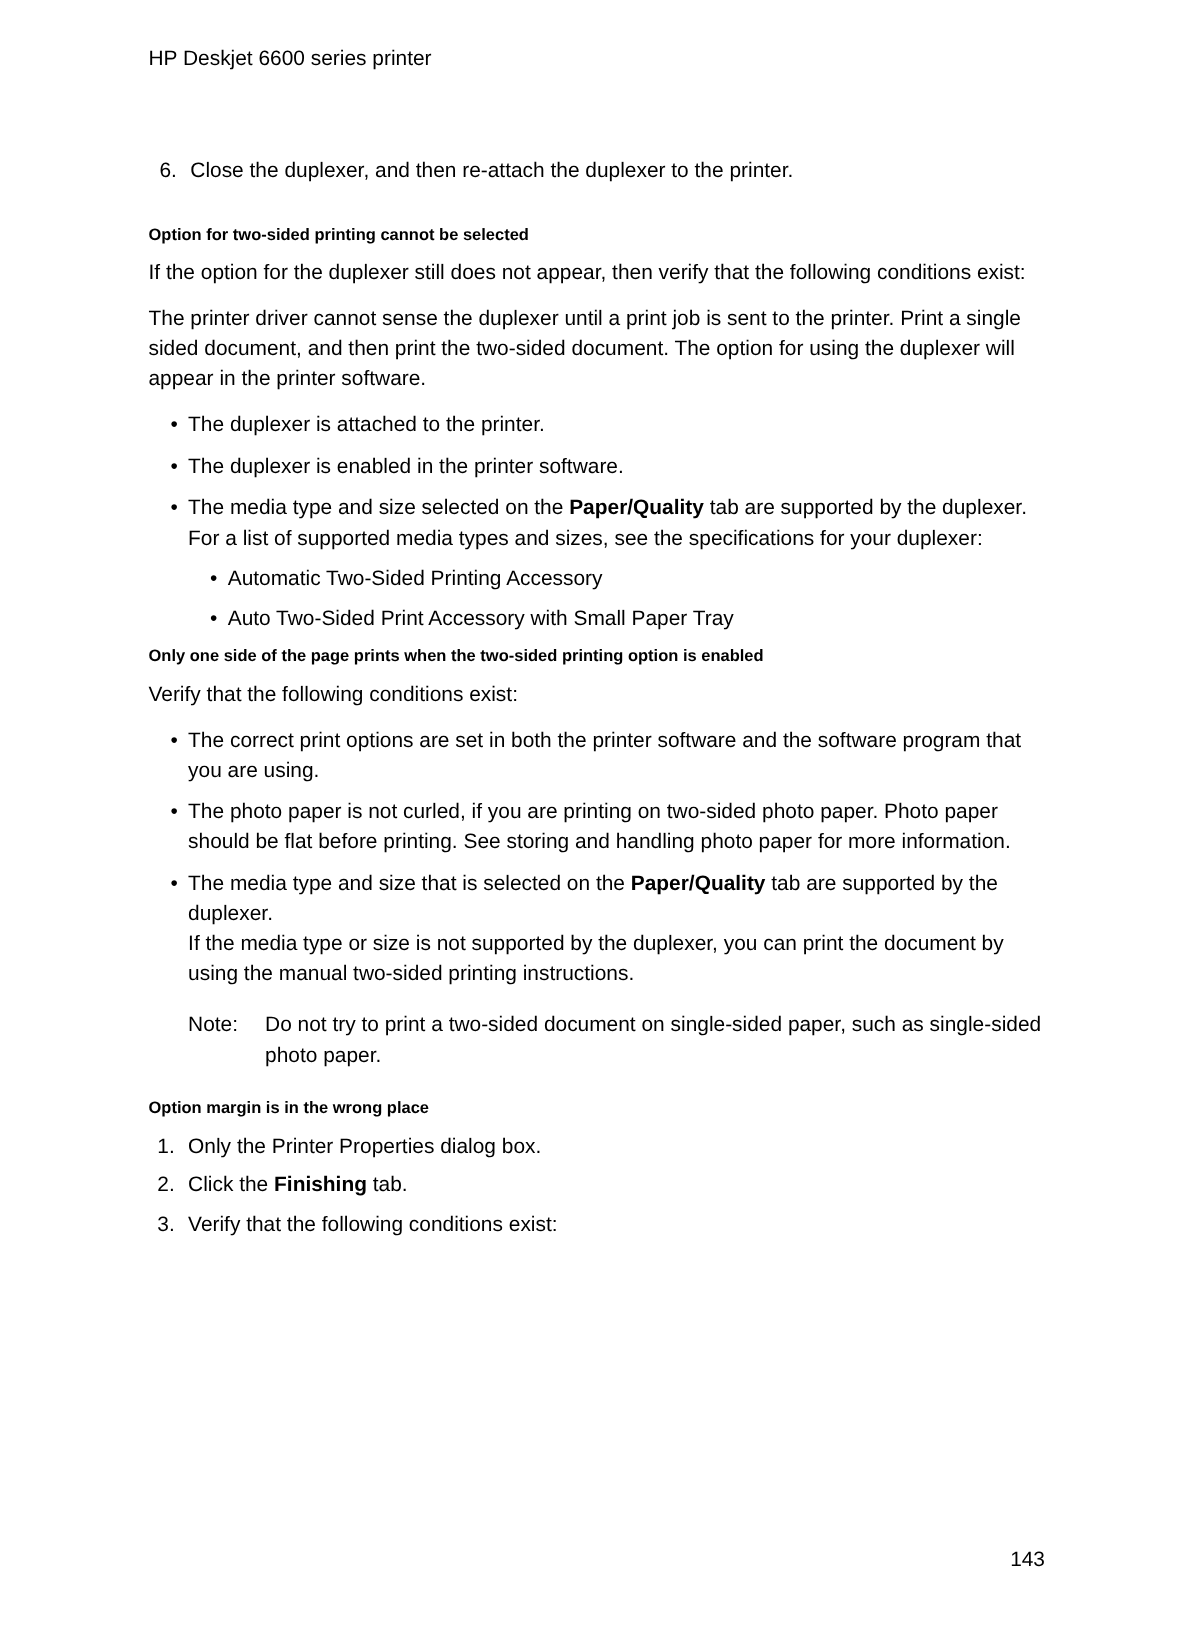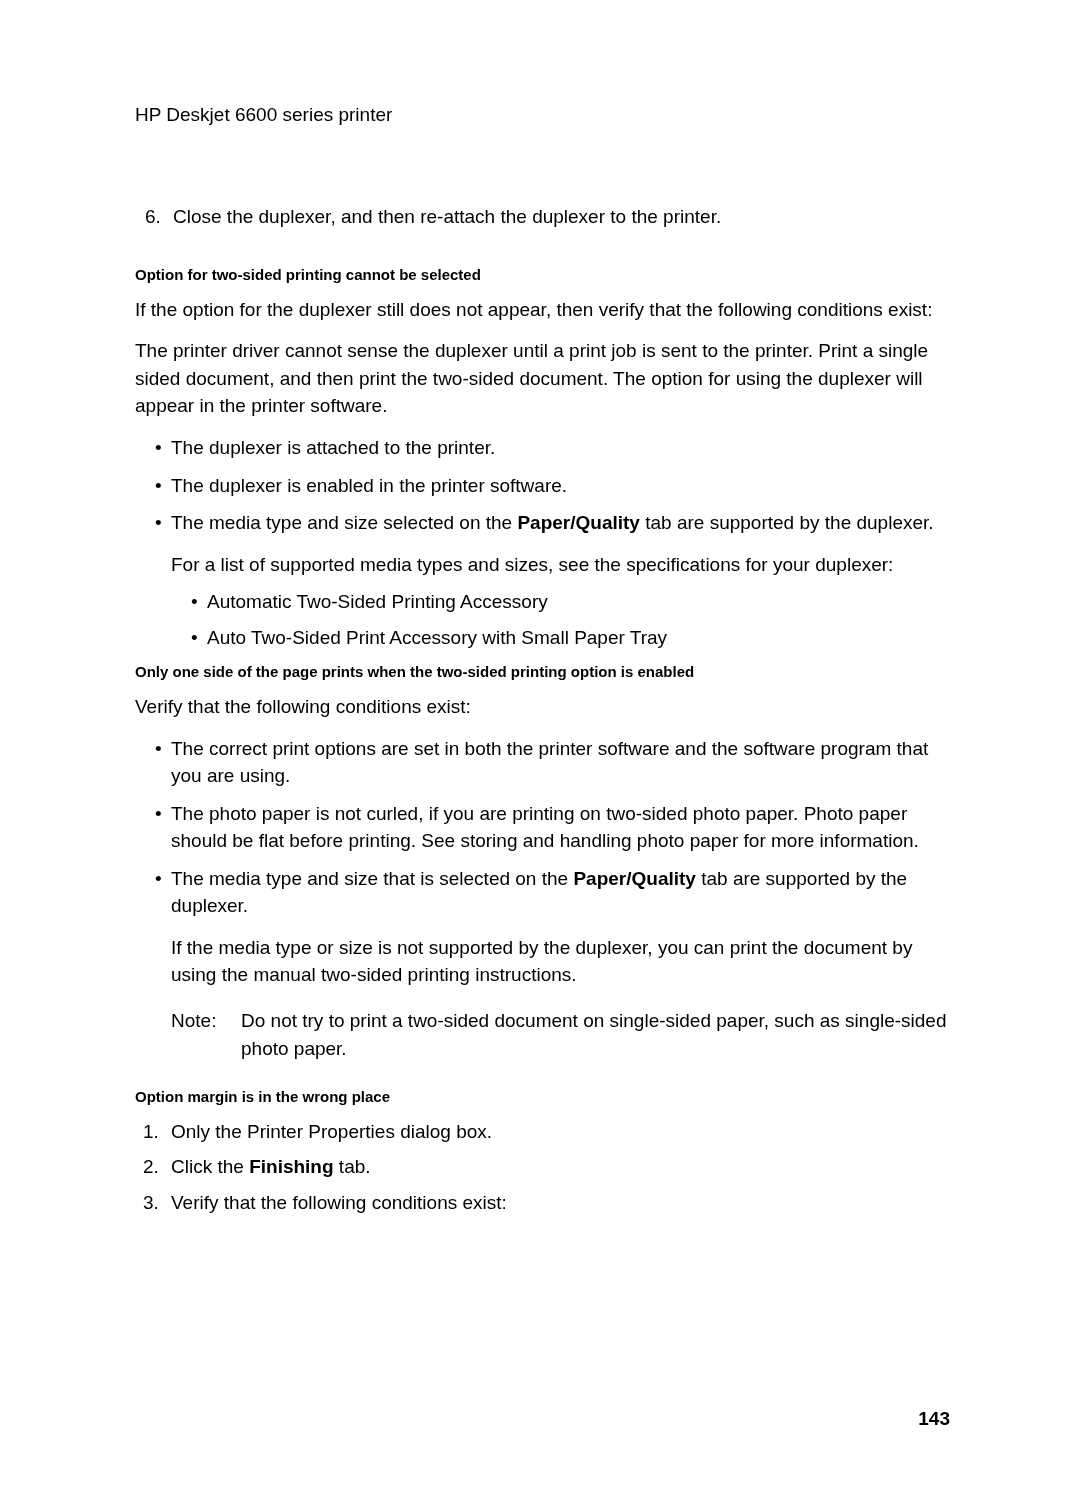--- a/index.html
+++ b/index.html
@@ -7,21 +7,21 @@
     font-family: Arial, Helvetica, sans-serif;
     font-size: 19px;
     line-height: 1.45;
     color: #000;
     background: #fff;
     width: 1080px;
     height: 1495px;
     position: relative;
   }
   .page {
-    padding: 101px 130px 0 135px;
+    padding: 40px 130px 0 135px;
   }
   .header-title {
     font-size: 19px;
     color: #000;
     margin-bottom: 74px;
   }
   .ol-outer {
     list-style: none;
     margin-bottom: 34px;
     margin-left: 10px;
@@ -48,21 +48,20 @@
     margin-bottom: 10px;
   }
   ul.bullets > li > .row {
     display: flex;
   }
   .bullet {
     min-width: 16px;
   }
   .subcontent {
     margin-left: 16px;
-    margin-top: 14px;
   }
   ul.sub-bullets {
     list-style: none;
     margin-left: 36px;
     margin-top: 10px;
   }
   ul.sub-bullets li {
     display: flex;
     margin-bottom: 8px;
   }
@@ -81,21 +80,20 @@
   .ol-steps li {
     display: flex;
     margin-bottom: 8px;
   }
   .section-gap { }
   .page-number {
     position: absolute;
     right: 130px;
     bottom: 62px;
     font-size: 19px;
-    font-weight: bold;
   }
 </style>
 </head>
 <body>
 
 <div class="page">
 
   <div class="header-title">HP Deskjet 6600 series printer</div>
 
   <ol class="ol-outer">

